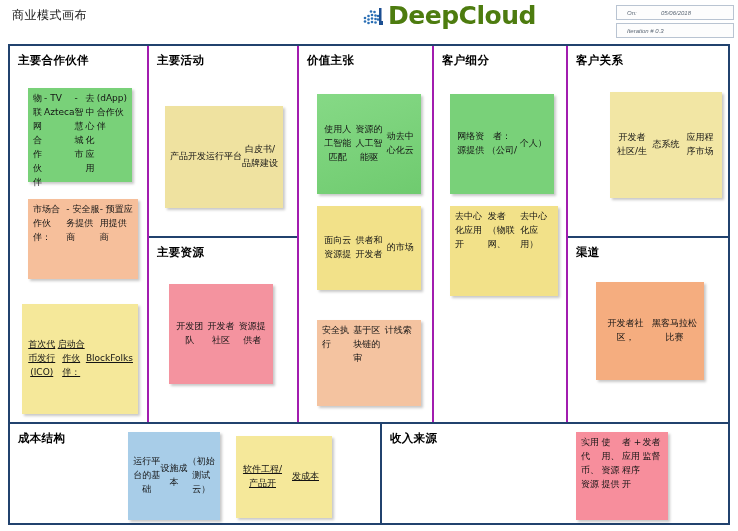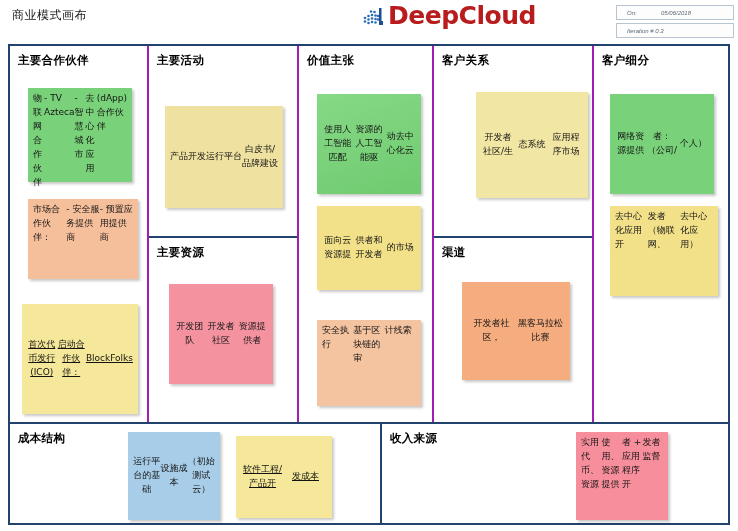--- a/index.html
+++ b/index.html
@@ -17,21 +17,21 @@
     position: absolute; left: 12px; top: 7px;
     font-size: 12px; color: #1a1a1a; letter-spacing: .5px;
     font-family: "DejaVu Sans", "Liberation Sans", sans-serif;
   }
   .logo-wrap {
     position: absolute; left: 360px; top: 3px;
     display: flex; align-items: center; gap: 2px;
   }
   .logo-icon { width: 26px; height: 24px; display:block; }
   .logo-text {
-    font-size: 25px; font-weight: bold; color: #b91c1c;
+    font-size: 25px; font-weight: bold; color: #4d7c0f;
     font-family: "DejaVu Sans", "Liberation Sans", sans-serif;
     letter-spacing: -0.5px; line-height: 26px;
   }
   .meta-box {
     position: absolute; right: 4px;
     width: 118px; height: 15px;
     border: 1px solid #b9c4d2; background: #fdfdfd;
     display: flex; align-items: center;
     font-size: 6px; color: #5b6775; font-style: italic;
     padding-left: 10px;
@@ -220,58 +220,58 @@
 
           <div class="note o3 left-text" style="left:18px; top:274px; width:104px; height:86px; justify-content:center;">
             <span class="ln">安全执行</span>
             <span class="gap"></span>
             <span class="ln">基于区块链的审</span>
             <span class="ln">计线索</span>
           </div>
         </div>
       </div>
 
+      <div class="col c5">
+        <div class="cell">
+          <div class="cell-h">客户细分</div>
+
+          <div class="note g" style="left:16px; top:48px; width:104px; height:100px;">
+            <span class="ln">网络资源提供</span>
+            <span class="ln">者：（公司/</span>
+            <span class="ln">个人）</span>
+          </div>
+
+          <div class="note y2 left-text" style="left:16px; top:160px; width:108px; height:90px; justify-content:center;">
+            <span class="ln">去中心化应用开</span>
+            <span class="ln">发者（物联网、</span>
+            <span class="ln">去中心化应用）</span>
+          </div>
+        </div>
+      </div>
+
       <div class="col c4">
         <div class="cell split-top" style="flex:0 0 192px;">
           <div class="cell-h">客户关系</div>
           <div class="note y4" style="left:42px; top:46px; width:112px; height:106px;">
             <span class="ln">开发者社区/生</span>
             <span class="ln">态系统</span>
             <span class="gap"></span>
             <span class="ln">应用程序市场</span>
           </div>
         </div>
         <div class="cell">
           <div class="cell-h">渠道</div>
           <div class="note o2" style="left:28px; top:44px; width:108px; height:98px;">
             <span class="ln">开发者社区，</span>
             <span class="gap"></span>
             <span class="ln">黑客马拉松比赛</span>
           </div>
         </div>
       </div>
 
-      <div class="col c5">
-        <div class="cell">
-          <div class="cell-h">客户细分</div>
-
-          <div class="note g" style="left:16px; top:48px; width:104px; height:100px;">
-            <span class="ln">网络资源提供</span>
-            <span class="ln">者：（公司/</span>
-            <span class="ln">个人）</span>
-          </div>
-
-          <div class="note y2 left-text" style="left:16px; top:160px; width:108px; height:90px; justify-content:center;">
-            <span class="ln">去中心化应用开</span>
-            <span class="ln">发者（物联网、</span>
-            <span class="ln">去中心化应用）</span>
-          </div>
-        </div>
-      </div>
-
     </div>
 
     <div class="bottom-row">
       <div class="bcell left">
         <div class="cell-h">成本结构</div>
 
         <div class="note b" style="left:118px; top:8px; width:92px; height:88px;">
           <span class="ln">运行平台的基础</span>
           <span class="ln">设施成本</span>
           <span class="gap"></span>

